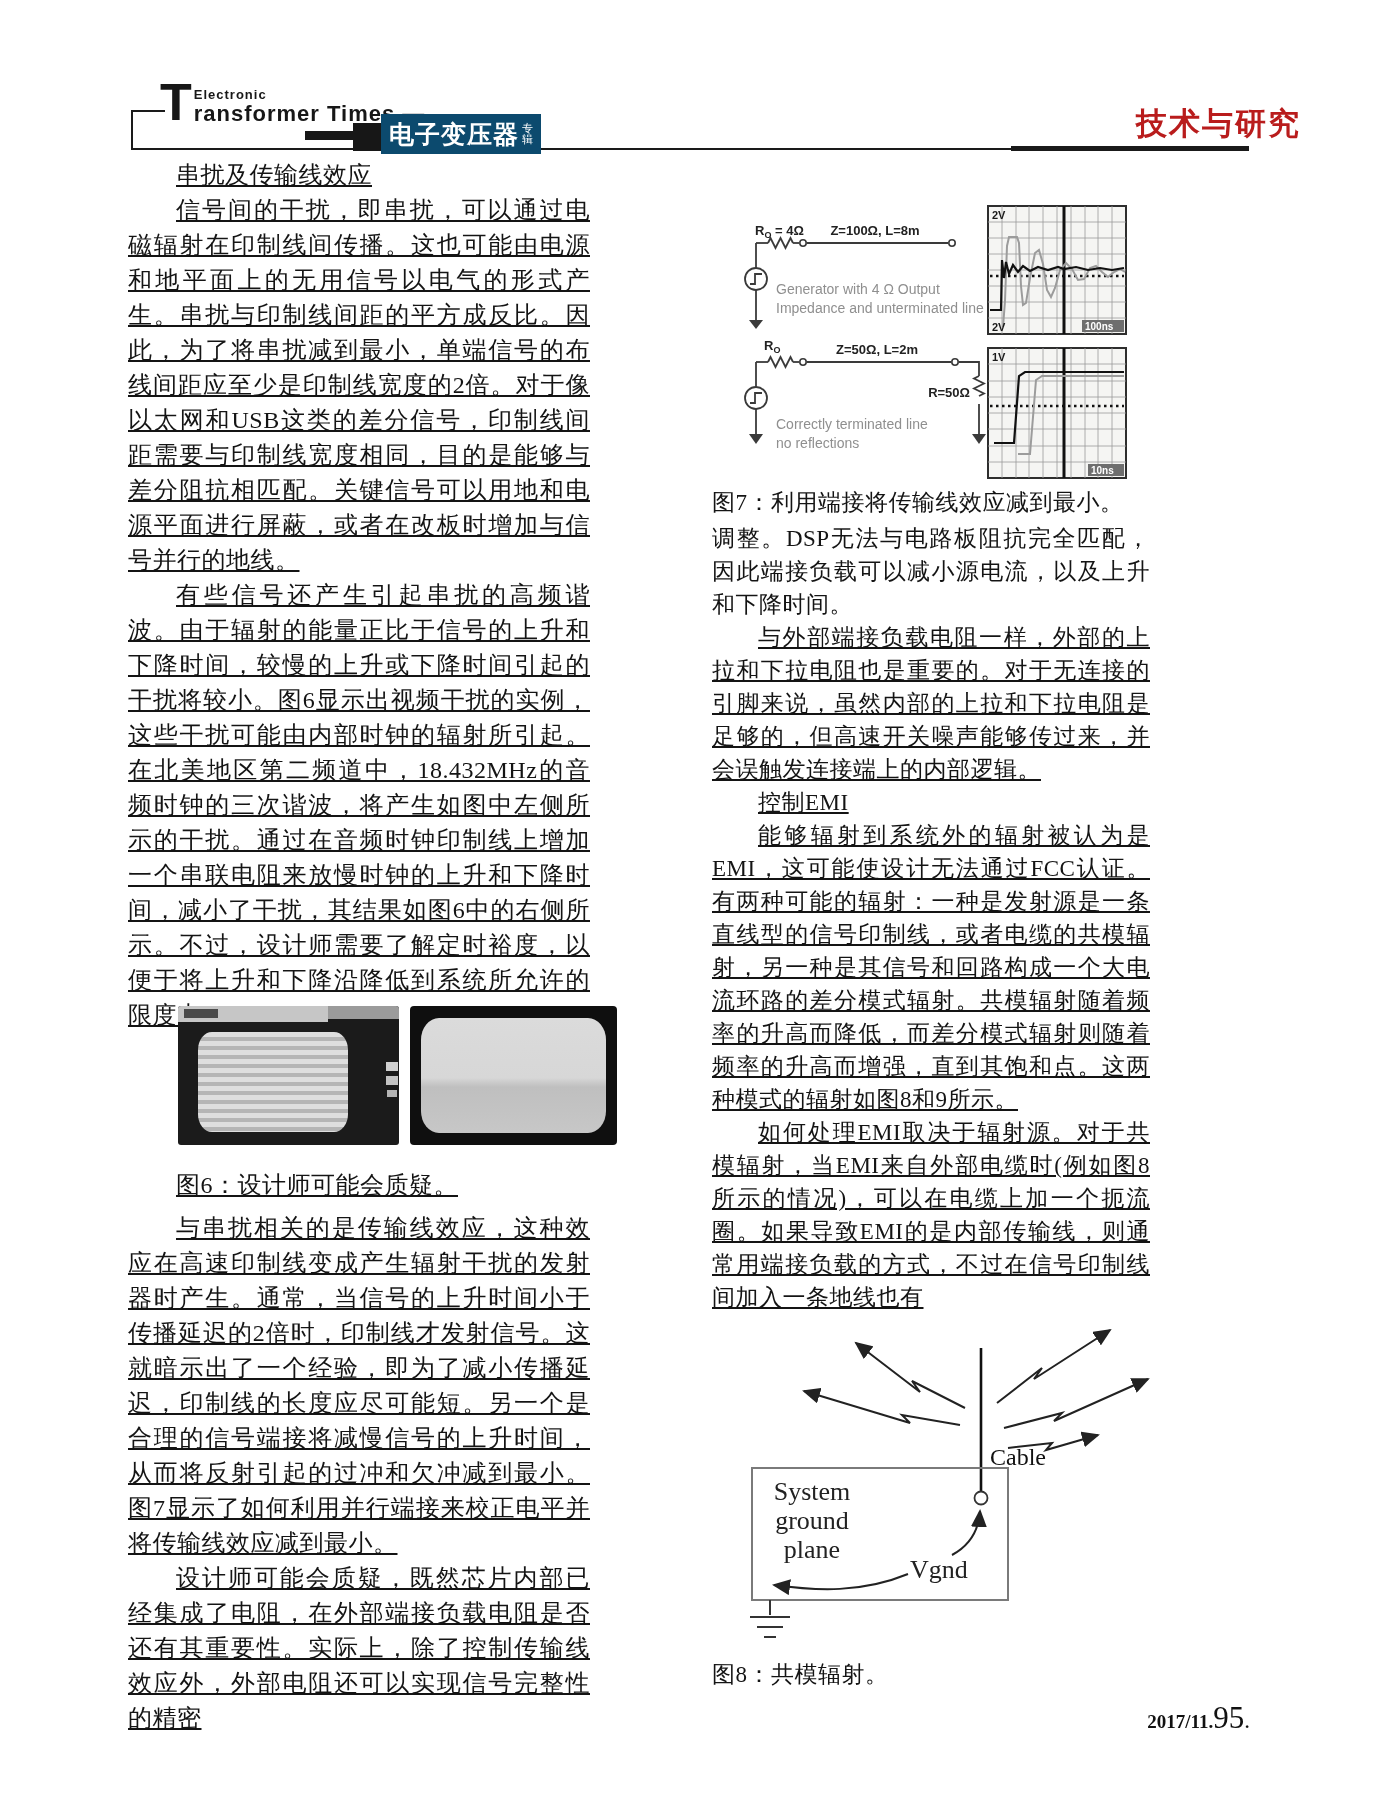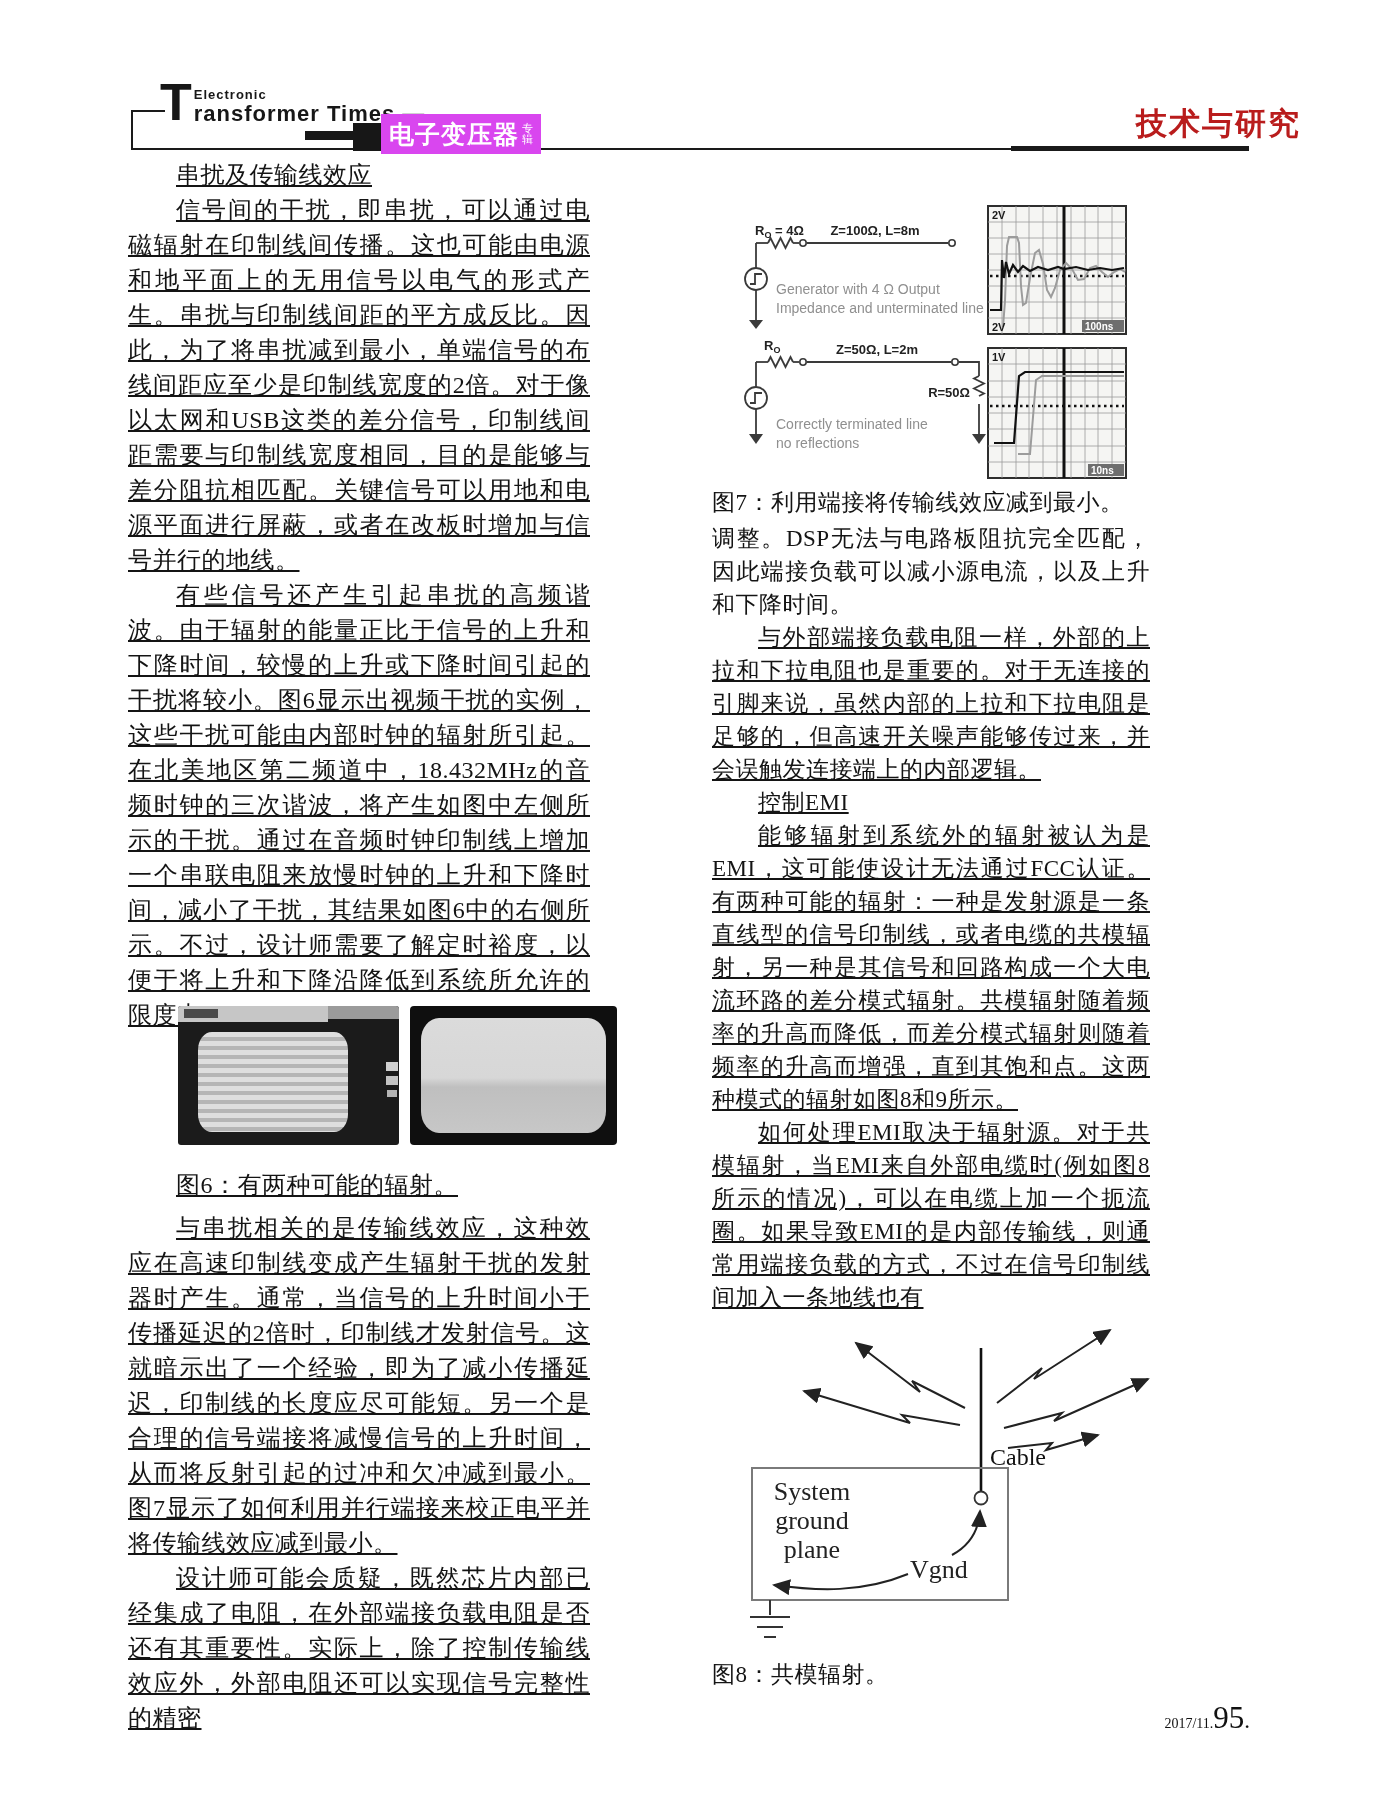--- a/index.html
+++ b/index.html
@@ -9,21 +9,21 @@
   .rule{position:absolute;background:#1a1a1a;}
   .logo{position:absolute;left:160px;top:82px;display:flex;align-items:flex-start;
         font-family:"Liberation Sans", sans-serif;font-weight:bold;color:#171717;}
   .logo-t{font-size:52px;line-height:40px;}
   .logo-rest{display:flex;flex-direction:column;margin-left:2px;}
   .logo-small{font-size:13px;letter-spacing:1px;line-height:13px;margin-top:6px;}
   .logo-main{font-size:22px;line-height:26px;letter-spacing:1px;}
   .badge{position:absolute;left:305px;top:112px;height:42px;}
   .badge .b1{position:absolute;left:0;top:19px;width:48px;height:9px;background:#171717;}
   .badge .b2{position:absolute;left:48px;top:11px;width:28px;height:28px;background:#171717;}
-  .badge .b3{position:absolute;left:76px;top:2px;width:160px;height:40px;background:#d946ef;
+  .badge .b3{position:absolute;left:76px;top:2px;width:160px;height:40px;background:#0c4a6e;
              display:flex;align-items:center;justify-content:center;gap:3px;}
   .badge-main{color:#fff;font-family:"Liberation Sans", sans-serif;font-weight:bold;font-size:25px;letter-spacing:1px;}
   .badge-sub{display:flex;flex-direction:column;color:#fff;font-size:11px;line-height:11px;
              font-family:"Liberation Sans", sans-serif;}
   .section-title{position:absolute;left:1136px;top:103px;font-family:"Liberation Sans", sans-serif;
                  font-weight:bold;font-size:31px;letter-spacing:2px;color:#b91c1c;}
   
   .colL{position:absolute;left:128px;width:462px;font-size:24px;line-height:35px;
         text-align:justify;letter-spacing:0.5px;}
   .colR{position:absolute;left:712px;width:438px;font-size:23px;line-height:33px;
@@ -41,21 +41,21 @@
     background:repeating-linear-gradient(180deg,#dedede 0 5px,#b5b5b5 5px 9px);}
   .tv-l .tab1{position:absolute;right:1px;top:56px;width:12px;height:9px;background:#d0d0d0;}
   .tv-l .tab2{position:absolute;right:1px;top:70px;width:12px;height:9px;background:#c4c4c4;}
   .tv-l .tab3{position:absolute;right:2px;top:84px;width:10px;height:7px;background:#b5b5b5;}
   .tv-r{left:410px;top:1006px;width:207px;height:139px;background:#0f0f0f;border-radius:4px;}
   .tv-r .screen{position:absolute;left:11px;top:12px;right:11px;bottom:12px;border-radius:18px/22px;
     background:linear-gradient(180deg,#dbdbdb 0%,#d7d7d7 52%,#bfbfbf 60%,#c7c7c7 100%);}
   
   .figsvg{position:absolute;}
   .footer{position:absolute;left:1000px;top:1700px;width:250px;text-align:right;color:#111;}
-  .footer .f-pre{font-size:14px;}
+  .footer .f-pre{font-size:19px;font-weight:bold;}
   .footer .f-num{font-size:31px;}
   .footer .f-dot{font-size:23px;}
 </style>
 </head>
 <body>
 
 <div id="page">
 
   <div class="rule" style="left:131px;top:110px;width:34px;height:2px;"></div>
   <div class="rule" style="left:131px;top:110px;width:2px;height:40px;"></div>
@@ -97,21 +97,21 @@
     <div class="screen"></div>
     <div class="tab1"></div>
     <div class="tab2"></div>
     <div class="tab3"></div>
   </div>
   <div class="tv tv-r">
     <div class="screen"></div>
   </div>
 
   <div class="colL" style="top:1168px;">
-    <p class="ind" style="margin-bottom:8px;">图6：有两种可能的辐射。</p>
+    <p class="ind" style="margin-bottom:8px;">图6：设计师可能会质疑。</p>
     <p class="ind">与串扰相关的是传输线效应，这种效应在高速印制线变成产生辐射干扰的发射器时产生。通常，当信号的上升时间小于传播延迟的2倍时，印制线才发射信号。这就暗示出了一个经验，即为了减小传播延迟，印制线的长度应尽可能短。另一个是合理的信号端接将减慢信号的上升时间，从而将反射引起的过冲和欠冲减到最小。图7显示了如何利用并行端接来校正电平并将传输线效应减到最小。</p>
     <p class="ind">设计师可能会质疑，既然芯片内部已经集成了电阻，在外部端接负载电阻是否还有其重要性。实际上，除了控制传输线效应外，外部电阻还可以实现信号完整性的精密</p>
   </div>
 
   <svg class="figsvg" style="left:742px;top:168px;" width="392" height="316" viewBox="0 0 392 316">
     <g stroke="#3a3a3a" stroke-width="1.8" fill="none">
       <path d="M14 75 H26"></path>
       <path d="M26 75 l2.5 -5 l5 10 l5 -10 l5 10 l5 -10 l2.5 5"></path>
       <path d="M51 75 H57"></path>
       <path d="M65 75 H206"></path>

